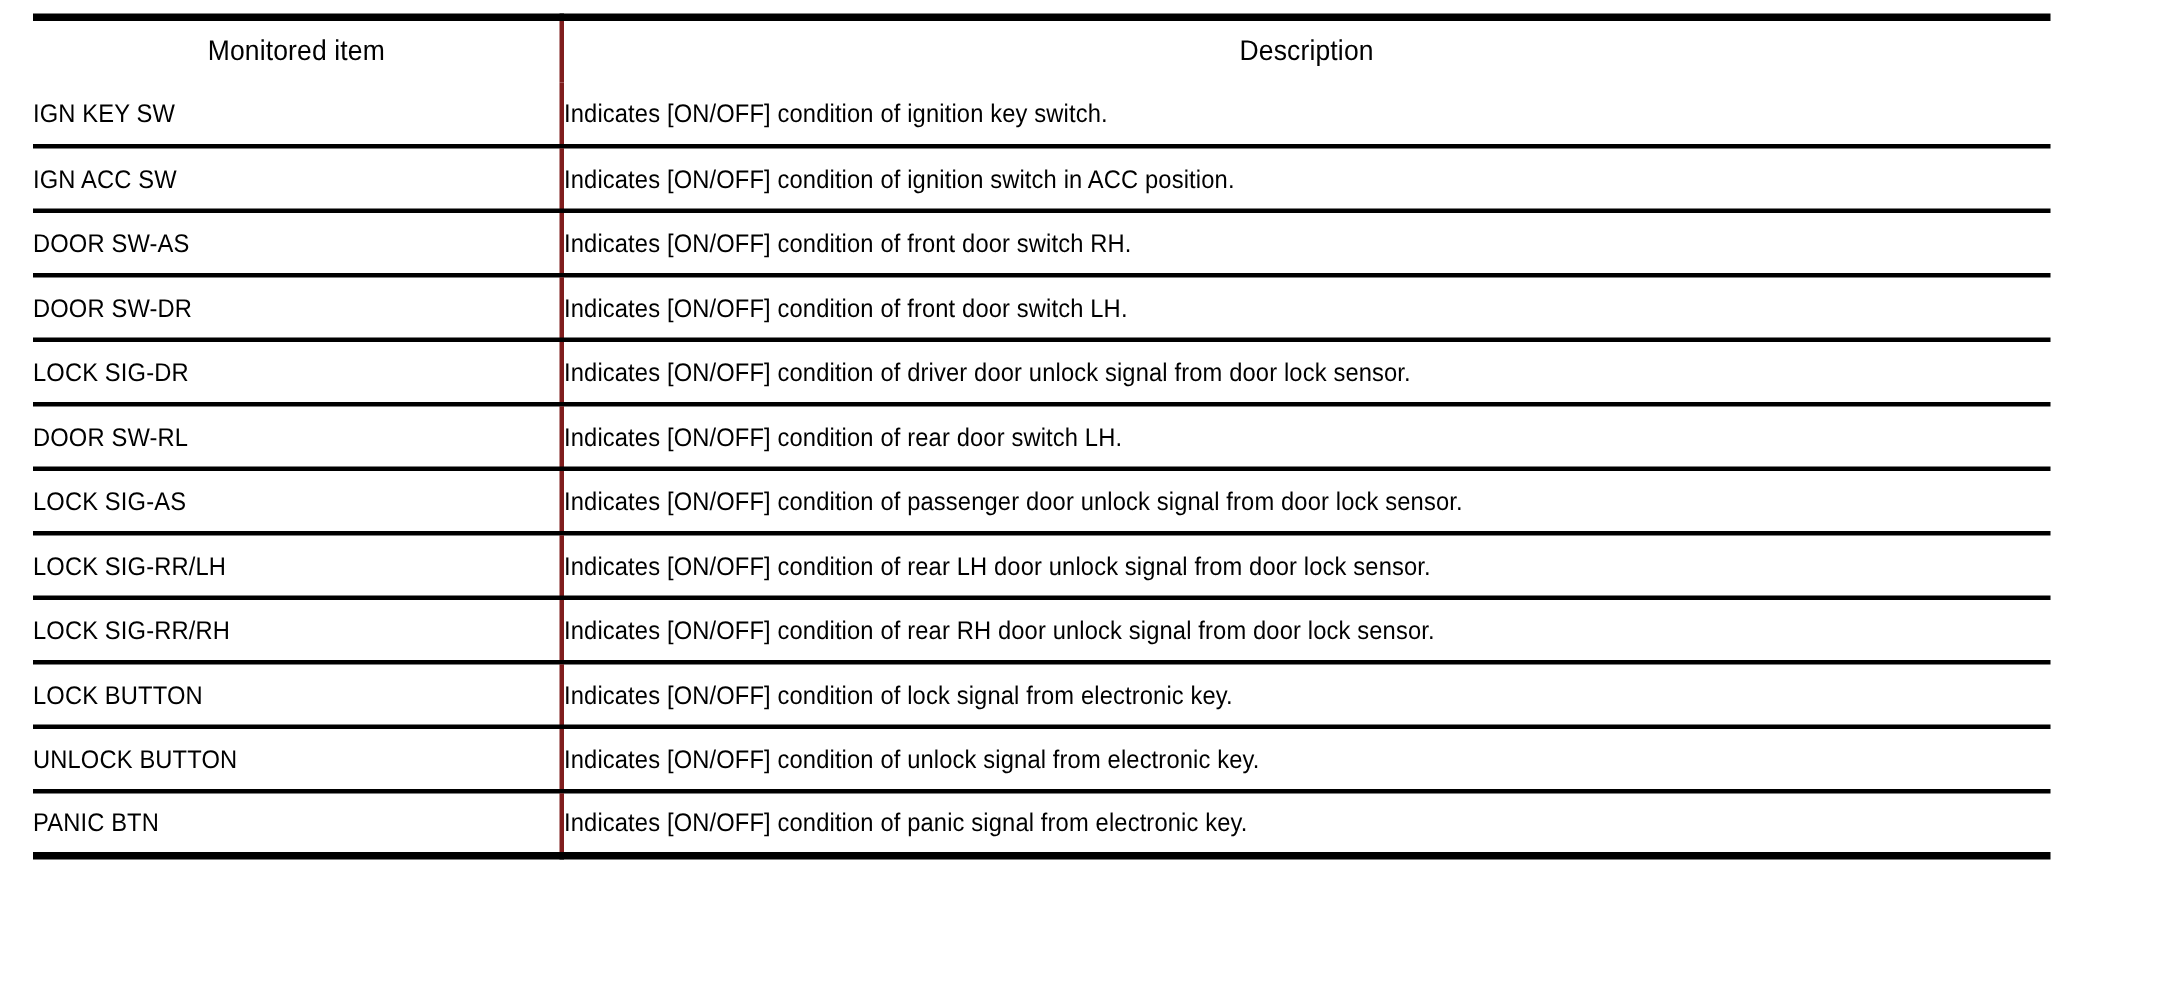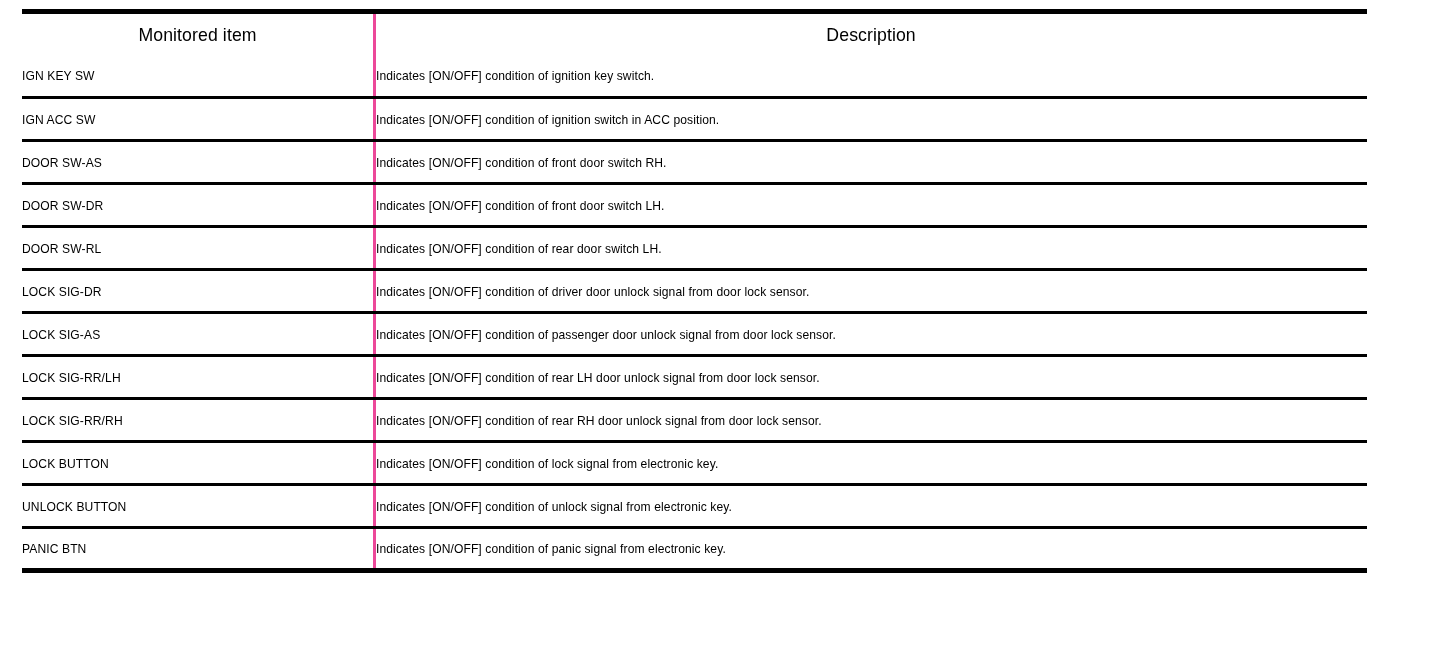--- a/index.html
+++ b/index.html
@@ -43,30 +43,30 @@
   table.spec-table tr {
     height: 43px;
   }
 
   table.spec-table th,
   table.spec-table td {
     padding: 0;
     margin: 0;
     vertical-align: middle;
     font-weight: normal;
-    font-size: 13px;
+    font-size: 17px;
     line-height: 21px;
     letter-spacing: 0.1px;
     border-bottom: 3px solid #000;
   }
 
   
   table.spec-table th.cell-item,
   table.spec-table td.cell-item {
-    border-right: 3px solid #ec4899;
+    border-right: 3px solid #7f1d1d;
   }
 
   table.spec-table tr:last-child th,
   table.spec-table tr:last-child td {
     border-bottom: none;
   }
 
   
   tr.head-row { height: 45px; }
   tr.head-row th {
@@ -124,26 +124,26 @@
           </tr>
           <tr>
             <td class="cell-item"><span class="txt">DOOR SW-AS</span></td>
             <td class="cell-desc"><span class="txt">Indicates [ON/OFF] condition of front door switch RH.</span></td>
           </tr>
           <tr>
             <td class="cell-item"><span class="txt">DOOR SW-DR</span></td>
             <td class="cell-desc"><span class="txt">Indicates [ON/OFF] condition of front door switch LH.</span></td>
           </tr>
           <tr>
+            <td class="cell-item"><span class="txt">LOCK SIG-DR</span></td>
+            <td class="cell-desc"><span class="txt">Indicates [ON/OFF] condition of driver door unlock signal from door lock sensor.</span></td>
+          </tr>
+          <tr>
             <td class="cell-item"><span class="txt">DOOR SW-RL</span></td>
             <td class="cell-desc"><span class="txt">Indicates [ON/OFF] condition of rear door switch LH.</span></td>
-          </tr>
-          <tr>
-            <td class="cell-item"><span class="txt">LOCK SIG-DR</span></td>
-            <td class="cell-desc"><span class="txt">Indicates [ON/OFF] condition of driver door unlock signal from door lock sensor.</span></td>
           </tr>
           <tr>
             <td class="cell-item"><span class="txt">LOCK SIG-AS</span></td>
             <td class="cell-desc"><span class="txt">Indicates [ON/OFF] condition of passenger door unlock signal from door lock sensor.</span></td>
           </tr>
           <tr>
             <td class="cell-item"><span class="txt">LOCK SIG-RR/LH</span></td>
             <td class="cell-desc"><span class="txt">Indicates [ON/OFF] condition of rear LH door unlock signal from door lock sensor.</span></td>
           </tr>
           <tr>

